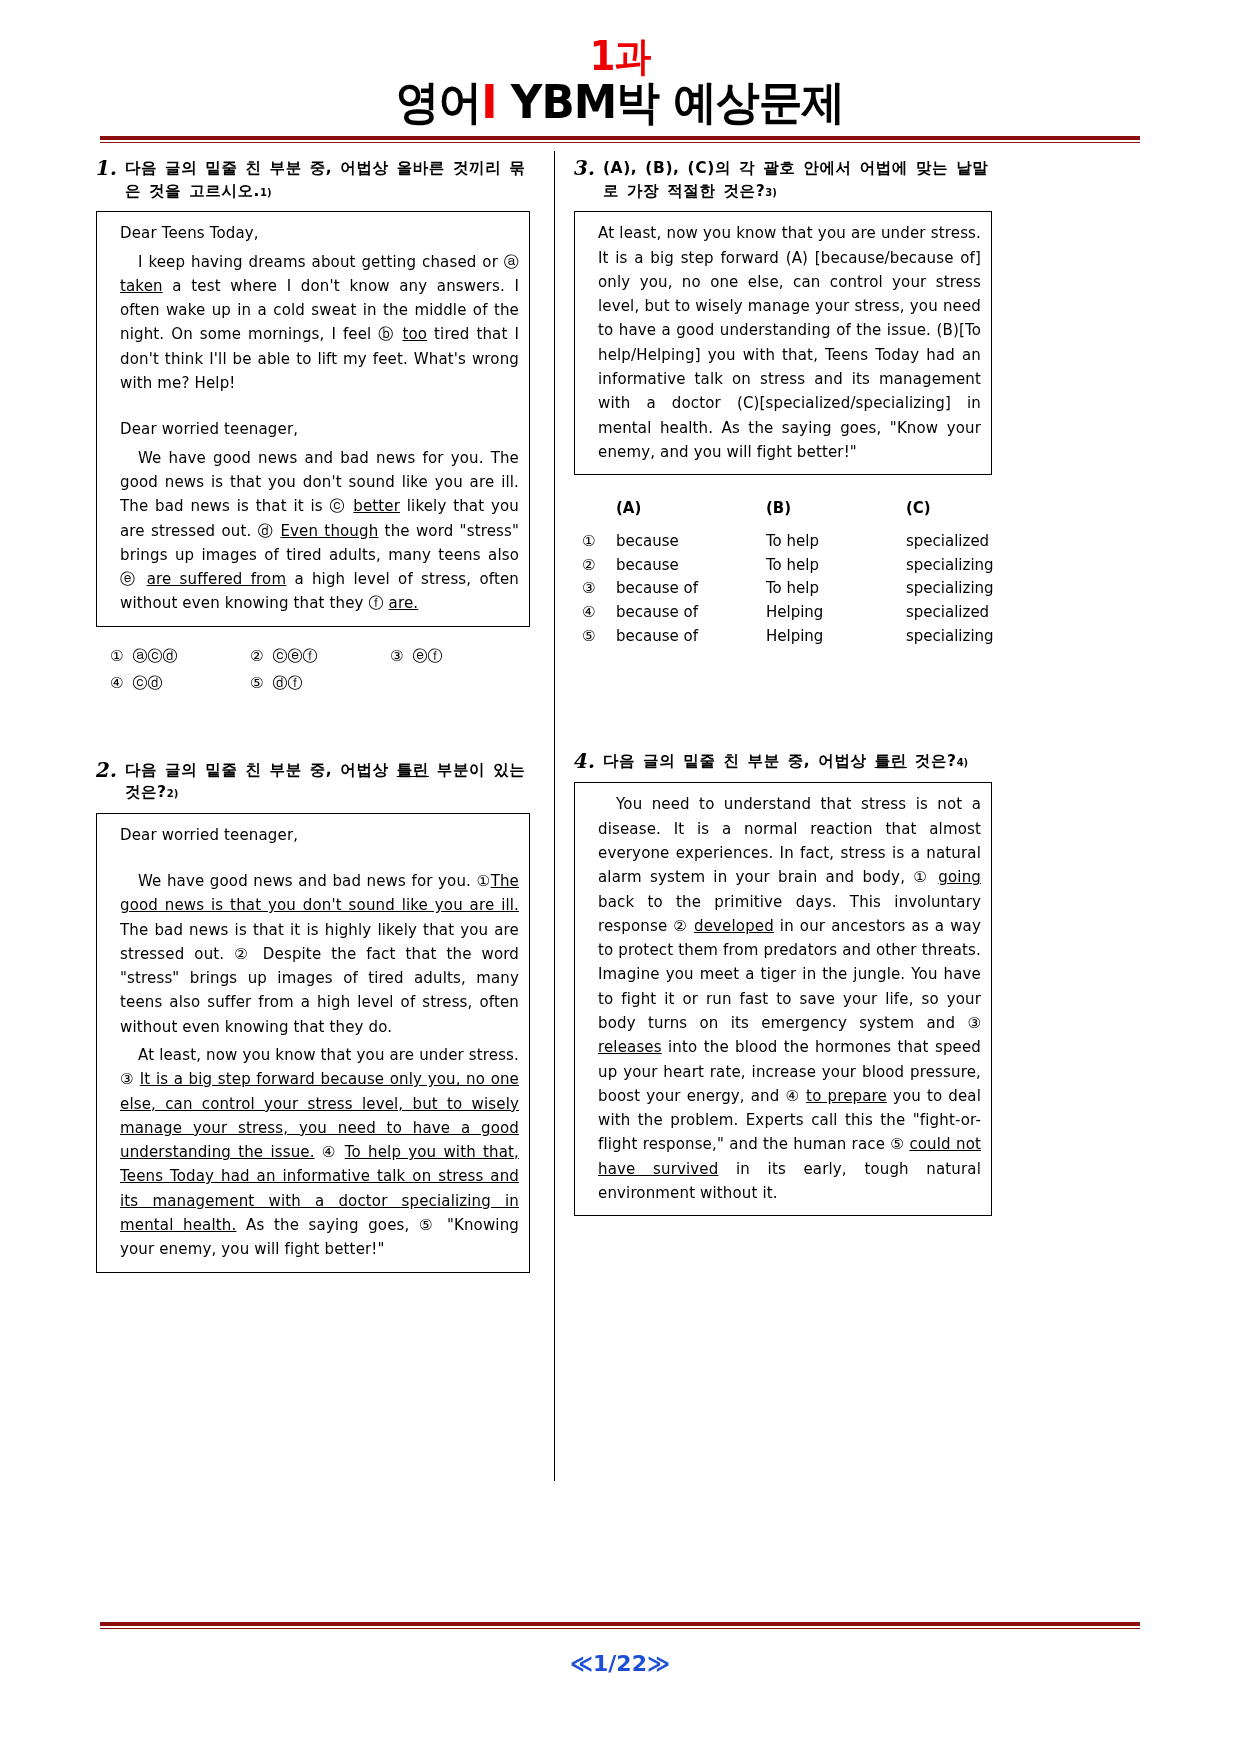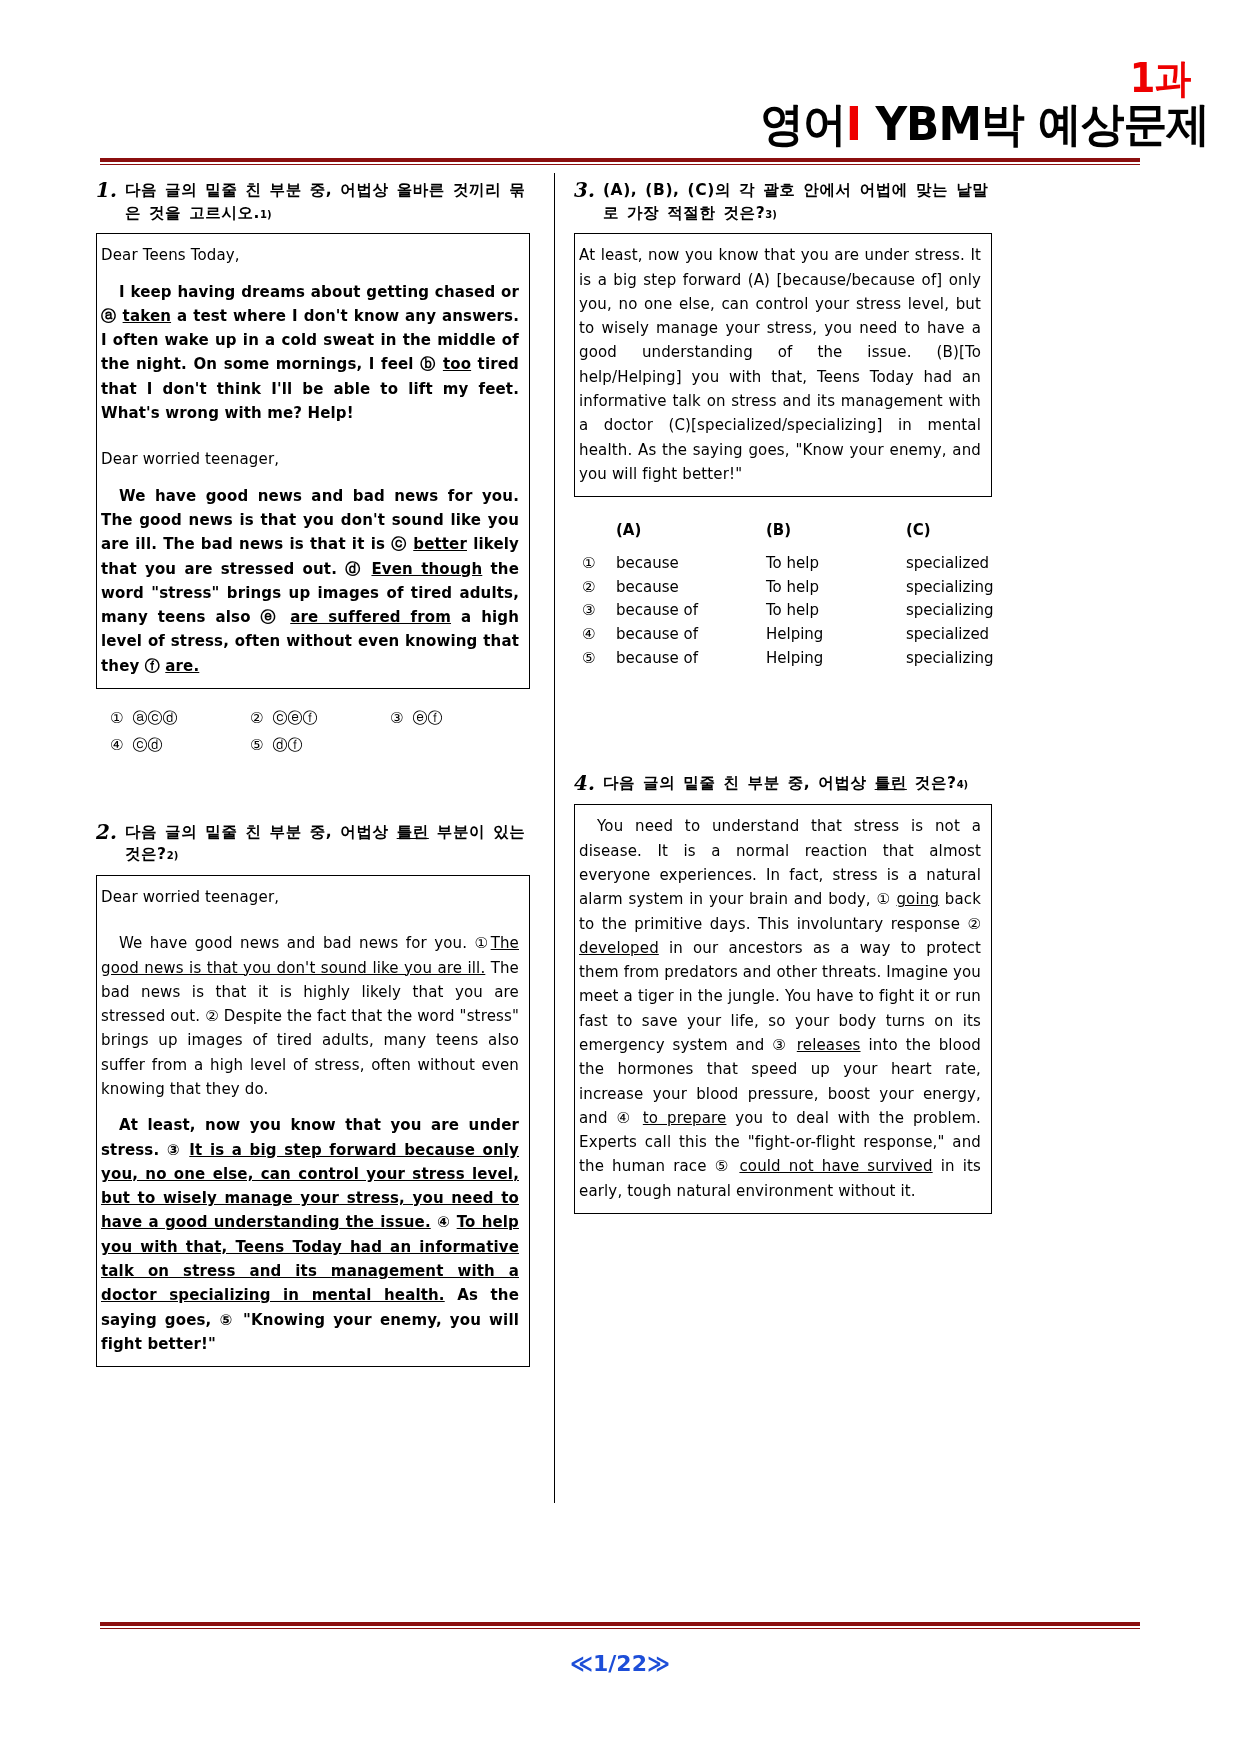--- a/index.html
+++ b/index.html
@@ -18,22 +18,22 @@
   .page {
     width: 1240px;
     height: 1752px;
     box-sizing: border-box;
     padding: 0;
     position: relative;
   }
 
   
   .header {
-    text-align: right;
-    padding-top: 58px;
+    text-align: center;
+    padding-top: 36px;
   }
   .chapter-badge {
     font-family: "DejaVu Sans", sans-serif;
     font-weight: bold;
     font-size: 40px;
     color: #ee0000;
     letter-spacing: -1px;
     line-height: 1.0;
     transform: scaleX(0.92);
   }
@@ -110,30 +110,30 @@
   .sup {
     font-size: 10px;
     font-weight: bold;
     vertical-align: baseline;
     letter-spacing: 0;
   }
 
   
   .passage {
     border: 1px solid #000000;
-    padding: 9px 10px 10px 4px;
+    padding: 9px 10px 10px 23px;
     font-size: 15px;
     line-height: 1.62;
     text-align: justify;
     text-justify: inter-word;
     letter-spacing: 0.15px;
     margin-bottom: 12px;
   }
   .passage p { margin: 0; }
-  .passage p + p { margin-top: 12px; font-weight: bold; }
+  .passage p + p { margin-top: 4px; }
   .indent { text-indent: 18px; }
   .blank-line { height: 22px; }
   .u { text-decoration: underline; }
 
   
   .choices-grid {
     display: grid;
     grid-template-columns: 1fr 1fr 1fr;
     row-gap: 5px;
     font-size: 15px;

